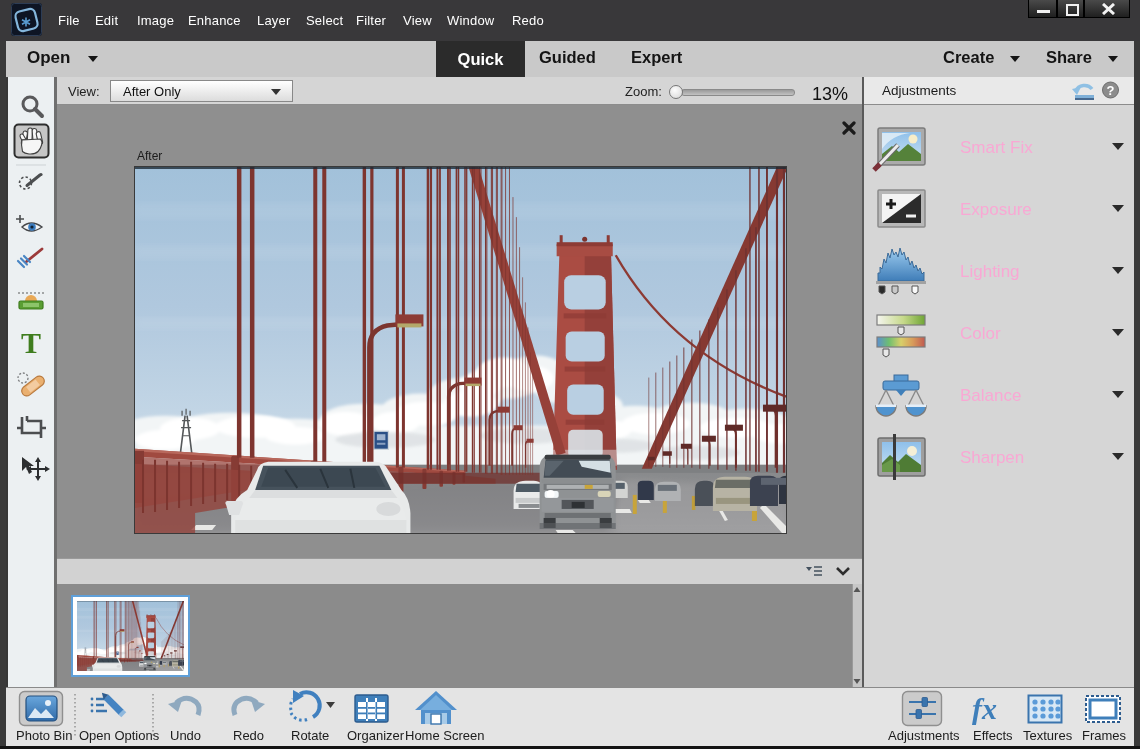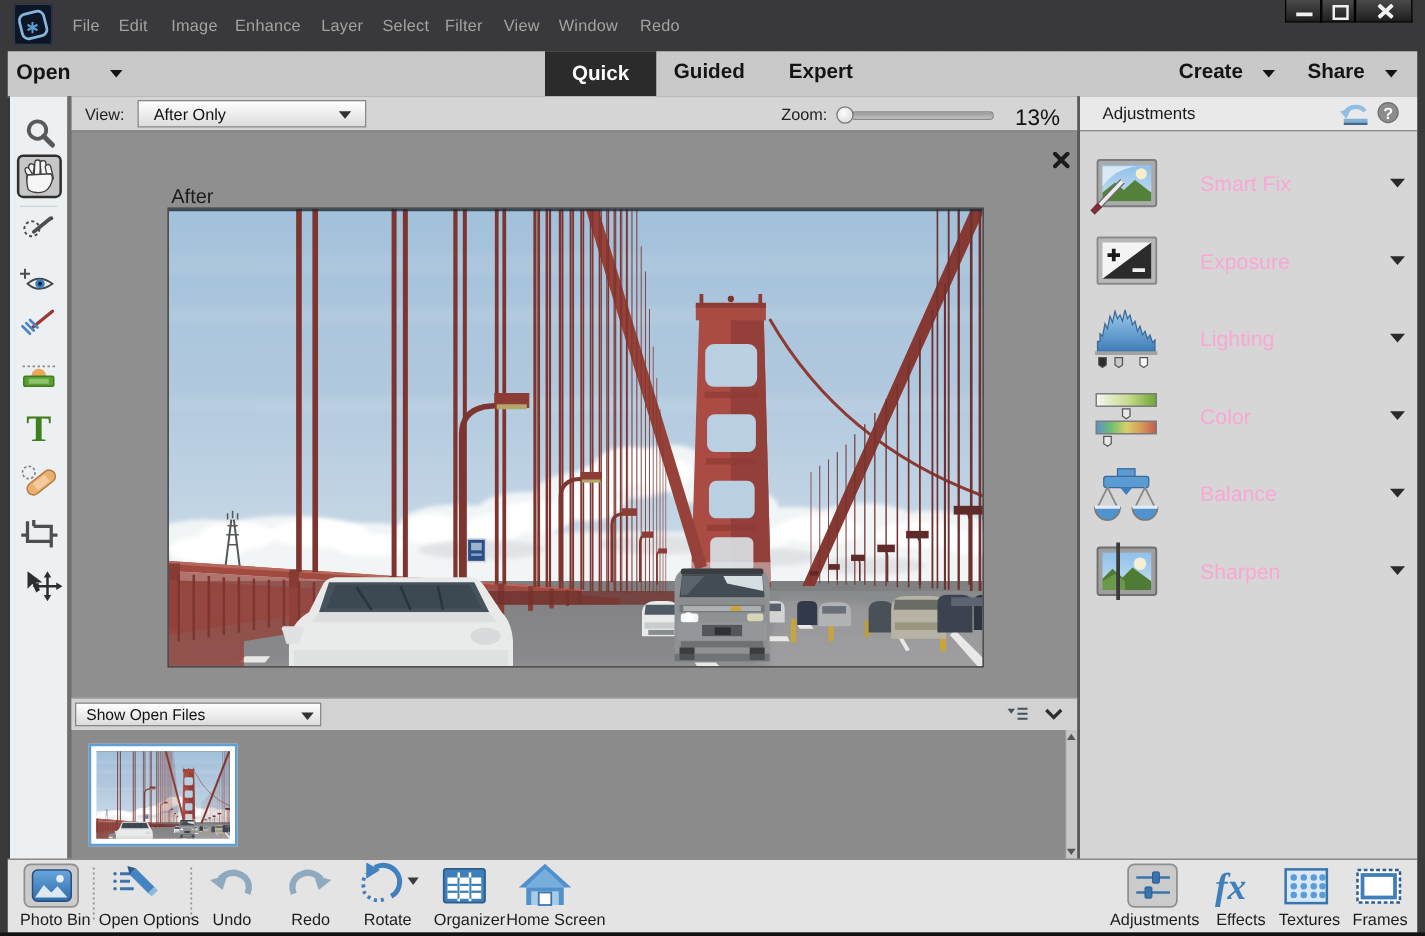--- a/index.html
+++ b/index.html
@@ -1,21 +1,21 @@
 <!DOCTYPE html>
 <html><head>
 <meta charset="utf-8">
 <style>
   html,body{margin:0;padding:0;}
   body{width:1140px;height:749px;overflow:hidden;font-family:"Liberation Sans",sans-serif;}
   #win{position:relative;width:1140px;height:749px;background:#373737;overflow:hidden;}
   .abs{position:absolute;}
   
   #titlebar{left:0;top:0;width:1140px;height:41px;background:#39383a;}
-  .menu{position:absolute;top:13px;color:#a3a3a3;font-size:13px;letter-spacing:.2px;}
+  .menu{position:absolute;top:13px;color:#ffffff;font-size:13px;letter-spacing:.2px;}
   .winbtn{position:absolute;top:0;height:18px;background:linear-gradient(#4a4a4a,#1f1f1f);border:1px solid #000;border-top:none;box-sizing:border-box;}
   
   #tabbar{left:6px;top:41px;width:1128px;height:36px;border-bottom:1px solid #3f3f3f;box-sizing:content-box;background:#c9c9c9;background-image:radial-gradient(#c1c1c1 14%,transparent 15%);background-size:4px 4px;}
   #tabbar .lbl{position:absolute;top:7px;font-size:16.5px;font-weight:bold;color:#141414;}
   #quicktab{position:absolute;left:430px;top:0;width:89px;height:36px;background:#2b2b2b;color:#fff;font-weight:bold;font-size:16.5px;text-align:center;line-height:36px;}
   .caret{position:absolute;width:0;height:0;border-left:5px solid transparent;border-right:5px solid transparent;border-top:6px solid #141414;}
   
   #optbar{left:57px;top:77px;width:805px;height:27px;background:#d5d5d5;border-bottom:1px solid #8c8c8c;}
   #adjhdr{left:863px;top:77px;width:271px;height:27px;background:#e9e9e9;border-bottom:1px solid #8c8c8c;}
   .combo{position:absolute;background:linear-gradient(#ffffff,#dcdcdc);border:1px solid #888;box-sizing:border-box;}
@@ -74,21 +74,21 @@
   <div class="winbtn" style="left:1057px;width:27px;">
       <div style="position:absolute;left:8px;top:4px;width:9px;height:8px;border:2px solid #f0f0f0;"></div>
     </div>
   <div class="winbtn" style="left:1084px;width:46px;">
       <svg style="position:absolute;left:17px;top:3px;" width="13" height="12">
         <path d="M1,1 L12,11 M12,1 L1,11" stroke="#f2f2f2" stroke-width="3"></path>
       </svg>
     </div>
 
   <div class="abs" id="tabbar">
-    <span class="lbl" style="left:7px;font-size:17px;text-align:center;">Open</span>
+    <span class="lbl" style="left:21px;font-size:17px;text-align:center;">Open</span>
     <div class="caret" style="left:82px;top:15px;"></div>
     <div id="quicktab">Quick</div>
     <span class="lbl" style="left:533px;">Guided</span>
     <span class="lbl" style="left:625px;">Expert</span>
     <span class="lbl" style="left:937px;">Create</span>
     <div class="caret" style="left:1004px;top:15px;"></div>
     <span class="lbl" style="left:1040px;">Share</span>
     <div class="caret" style="left:1102px;top:15px;"></div>
   </div>
 
@@ -169,21 +169,21 @@
     </g>
     <g fill="#2c2e30">
       <polygon points="30,380 27,385 33,385"></polygon>
       <polygon points="30,404 27,399 33,399"></polygon>
       <polygon points="18,392 23,389 23,395"></polygon>
       <polygon points="42,392 37,389 37,395"></polygon>
     </g>
   </svg>
 
   <div class="abs" id="canvas"></div>
-  <span class="abs" style="left:137px;top:149px;font-size:16px;color:#1c1c1c;">After</span>
+  <span class="abs" style="left:137px;top:149px;font-size:12px;color:#1c1c1c;">After</span>
   <div class="abs" id="photo" style="left:135px;top:167px;width:651px;height:366px;">
   <svg width="651" height="366" viewBox="0 0 650 365" preserveAspectRatio="none" style="display:block;outline:1px solid #3a3a3a;">
   <defs>
     <linearGradient id="skyg" x1="0" y1="0" x2="0" y2="1">
       <stop offset="0" stop-color="#a2c1da"></stop>
       <stop offset="0.38" stop-color="#b0c8de"></stop>
       <stop offset="0.62" stop-color="#bfd3e4"></stop>
       <stop offset="0.82" stop-color="#ccdce9"></stop>
       <stop offset="1" stop-color="#d2e0ea"></stop>
     </linearGradient>
@@ -493,24 +493,20 @@
     </g>
   </defs>
   <use href="#photoart"></use>
   </svg>
   </div>
   <svg class="abs" style="left:842px;top:121px;" width="14" height="14">
     <path d="M2,2 L12,12 M12,2 L2,12" stroke="#1a1a1a" stroke-width="3.2" stroke-linecap="round"></path>
   </svg>
 
   <div class="abs" id="sofbar"></div>
-  <div class="combo" style="left:60px;top:562px;width:197px;height:19px;">
-    <span style="position:absolute;left:8px;top:2px;font-size:12.5px;color:#111;">Show Open Files</span>
-    <div class="caret" style="left:180px;top:7px;border-top-color:#333;"></div>
-  </div>
 
   <svg class="abs" style="left:800px;top:563px;" width="60" height="18">
     <polygon points="6,4 12,4 9,8" fill="#44515e"></polygon>
     <path d="M14,4 L22,4 M14,8 L22,8 M14,12 L22,12" stroke="#44515e" stroke-width="1.6"></path>
     <path d="M37,5 L43,11 L49,5" stroke="#2e2e2e" stroke-width="2.6" fill="none"></path>
   </svg>
 
   <div class="abs" id="pbin"></div>
   <div class="abs" id="pbinscroll"></div>
   <svg class="abs" style="left:852px;top:584px;" width="10" height="103">

